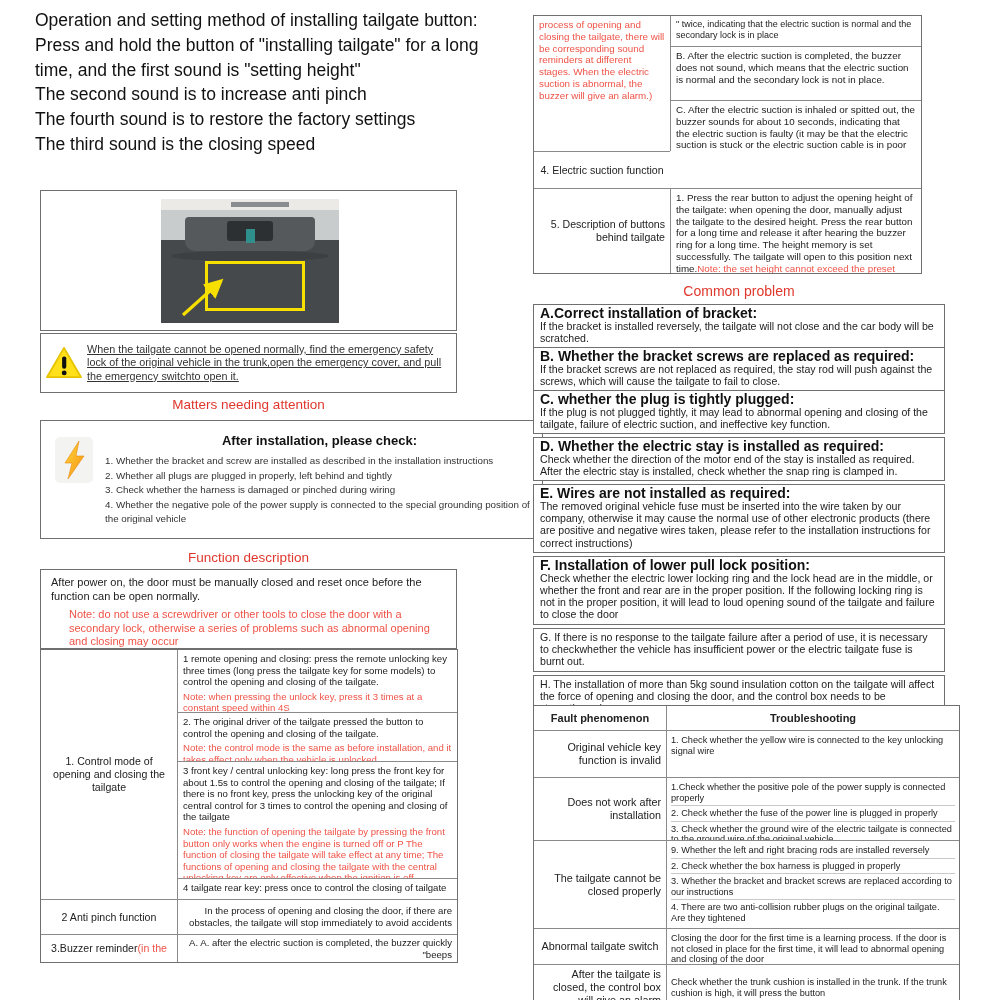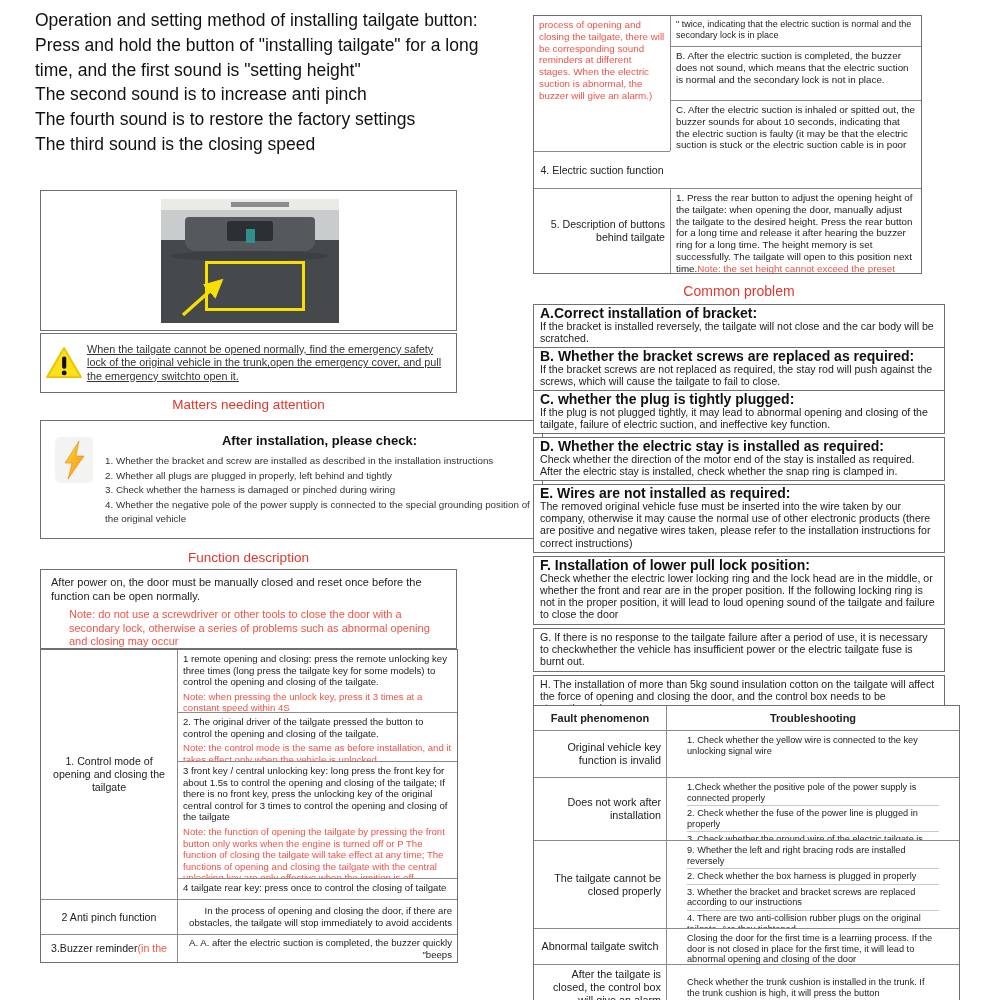--- a/index.html
+++ b/index.html
@@ -58,21 +58,21 @@
   .cp-box{border:1px solid #6f6f6f;margin-top:-1px;padding:2px 6px 3px 6px;box-sizing:border-box;background:#fff;}
   .cp-box.gap{margin-top:3px;}
   .cp-title{font-size:14px;font-weight:700;line-height:12.5px;color:#111;}
   .cp-title:empty{display:none;}
   .cp-body{font-size:10.6px;line-height:12.3px;color:#222;}
   .cp-box.bold .cp-body{font-weight:600;line-height:15px;}
   
   #fault-table{left:533px;top:705px;width:427px;grid-template-columns:132px 1fr;grid-template-rows:24px 47px 63px 88px 36px auto;}
   #fault-table .hdr{font-weight:700;font-size:11px;}
   #fault-table .lbl{font-size:10.8px;line-height:13px;}
-  #fault-table .tl{font-size:9.2px;line-height:10.6px;padding:2px 20px;}
+  #fault-table .tl{font-size:9.2px;line-height:10.6px;padding:2px 4px;}
   .sub-line{padding:2px 0 2px 0;border-top:1px solid #c9c9c9;}
   .sub-line:first-child{border-top:none;}
   .lbl-left{justify-content:flex-start;text-align:right;}
 </style>
 </head>
 <body>
 
 <div id="intro" class="abs">
   <div>Operation and setting method of installing tailgate button:</div>
   <div> Press and hold the button of "installing tailgate" for a long</div>

